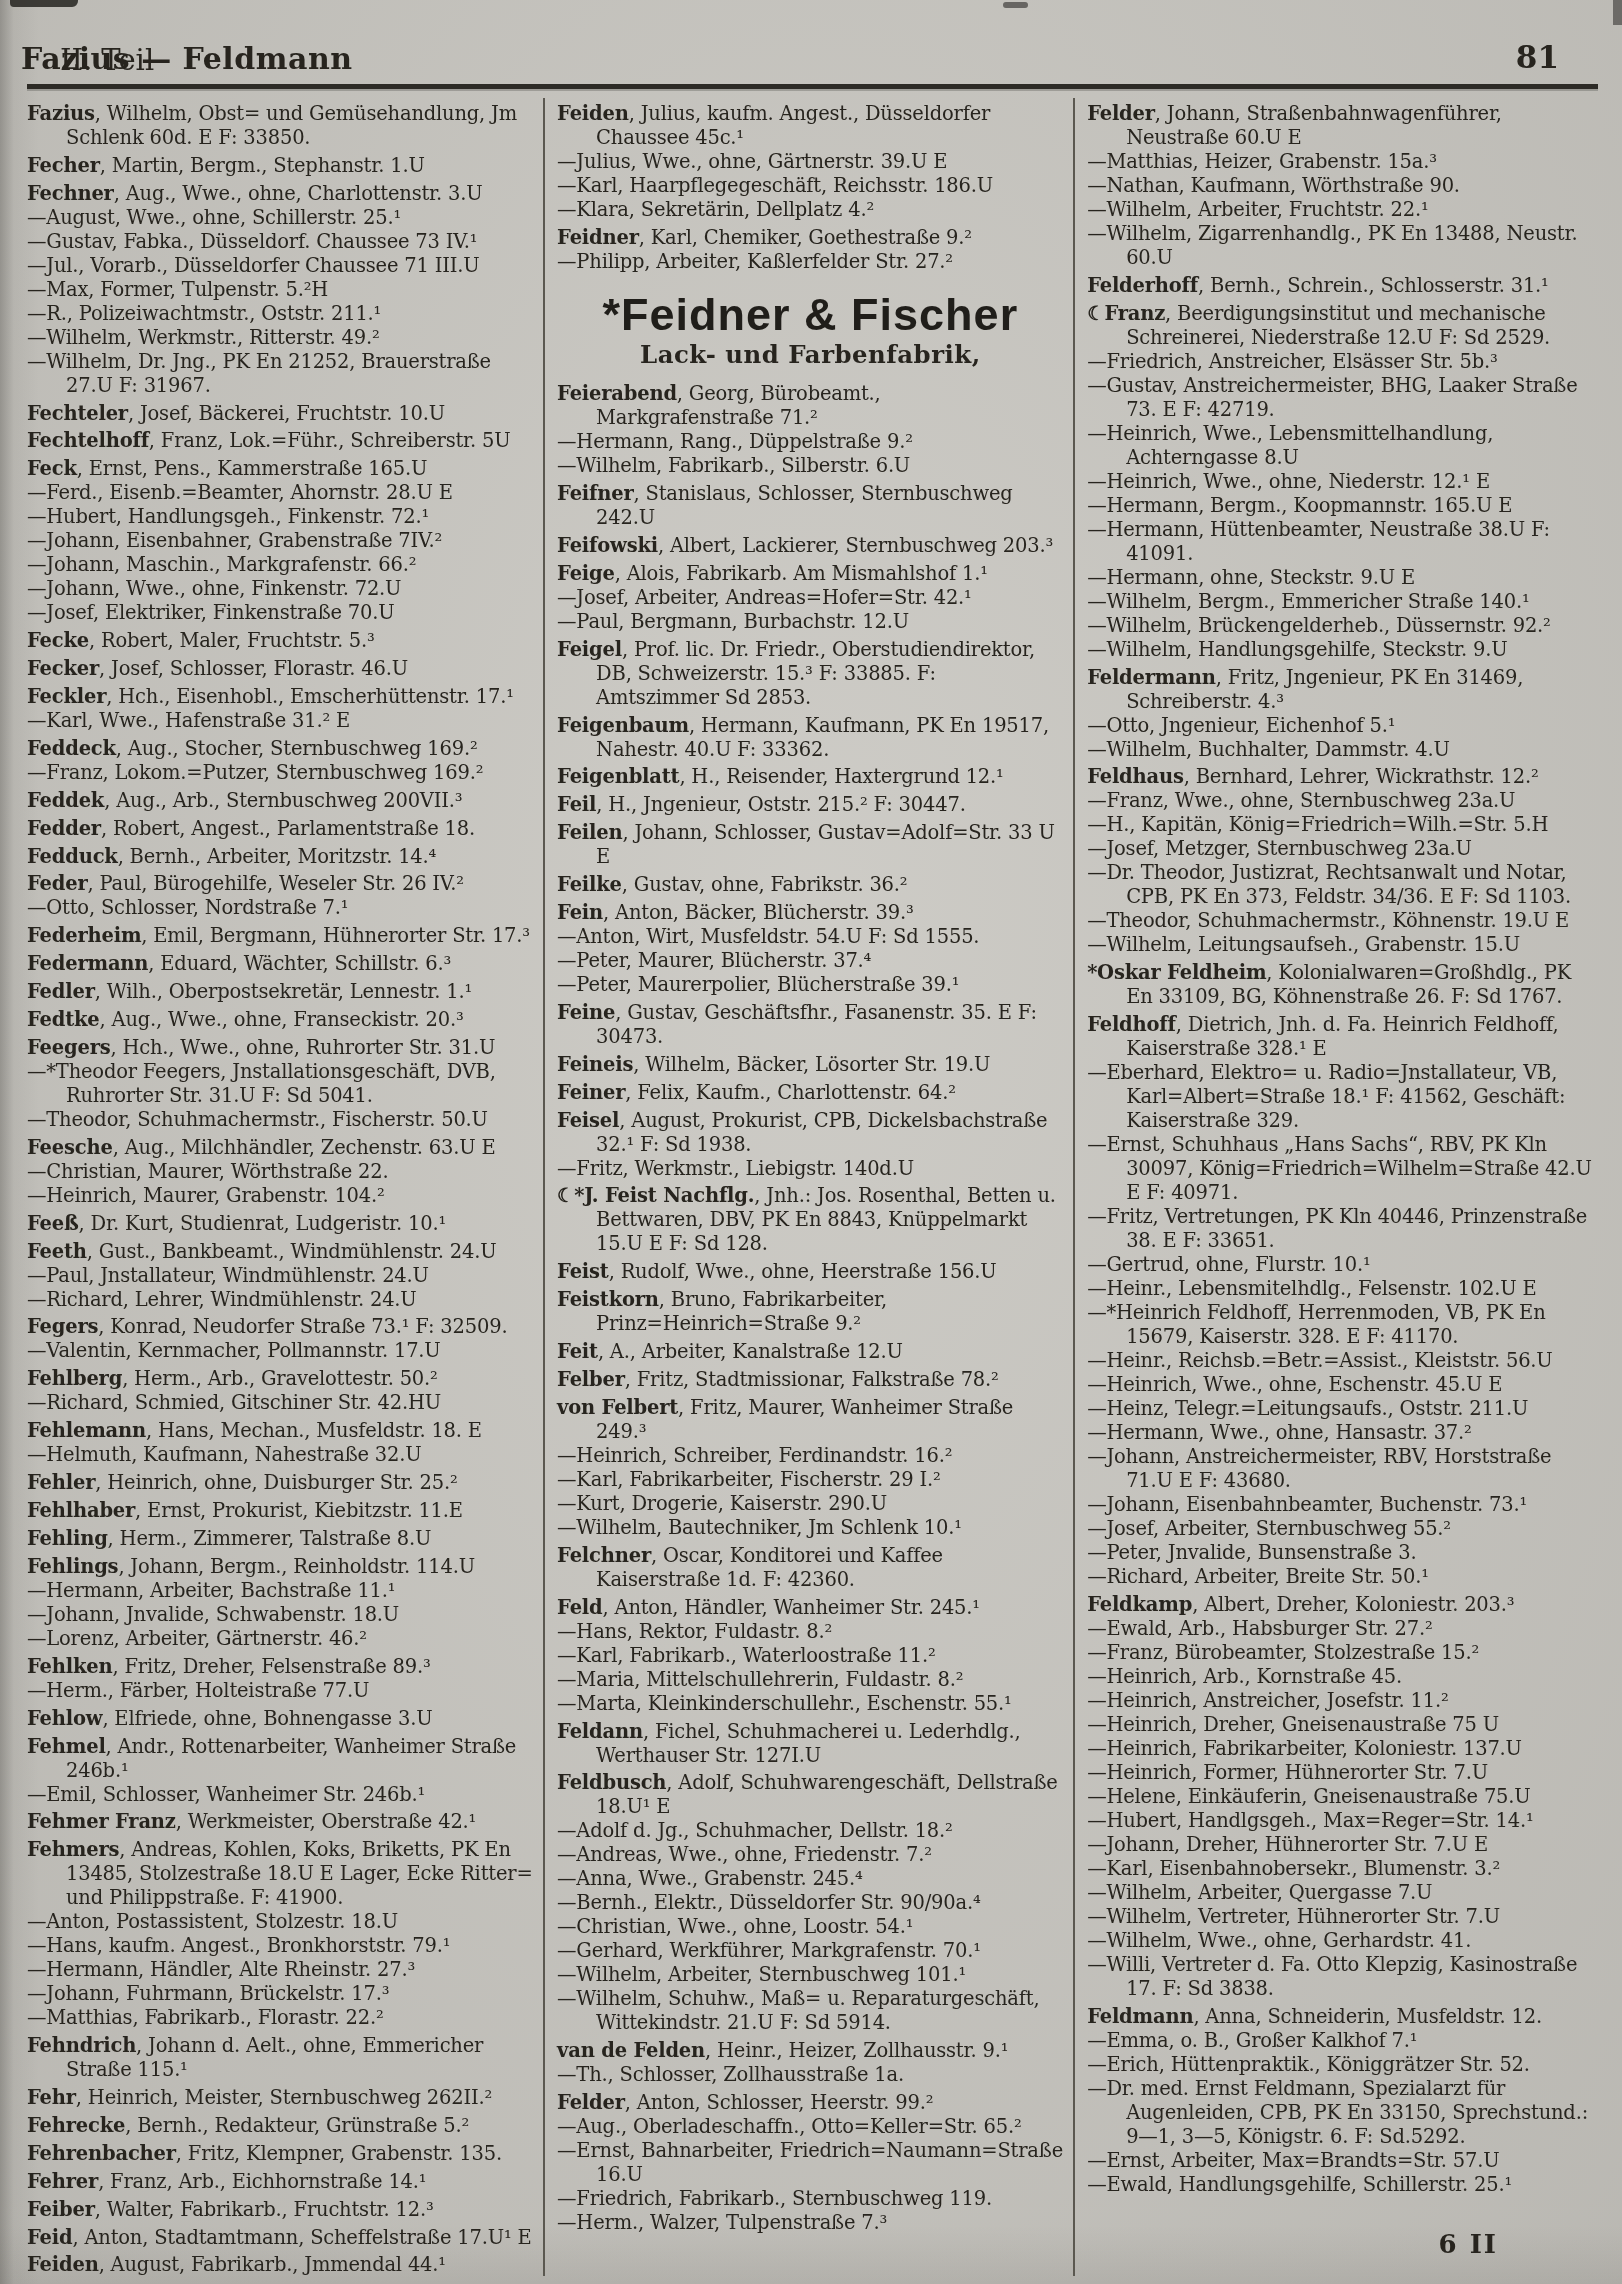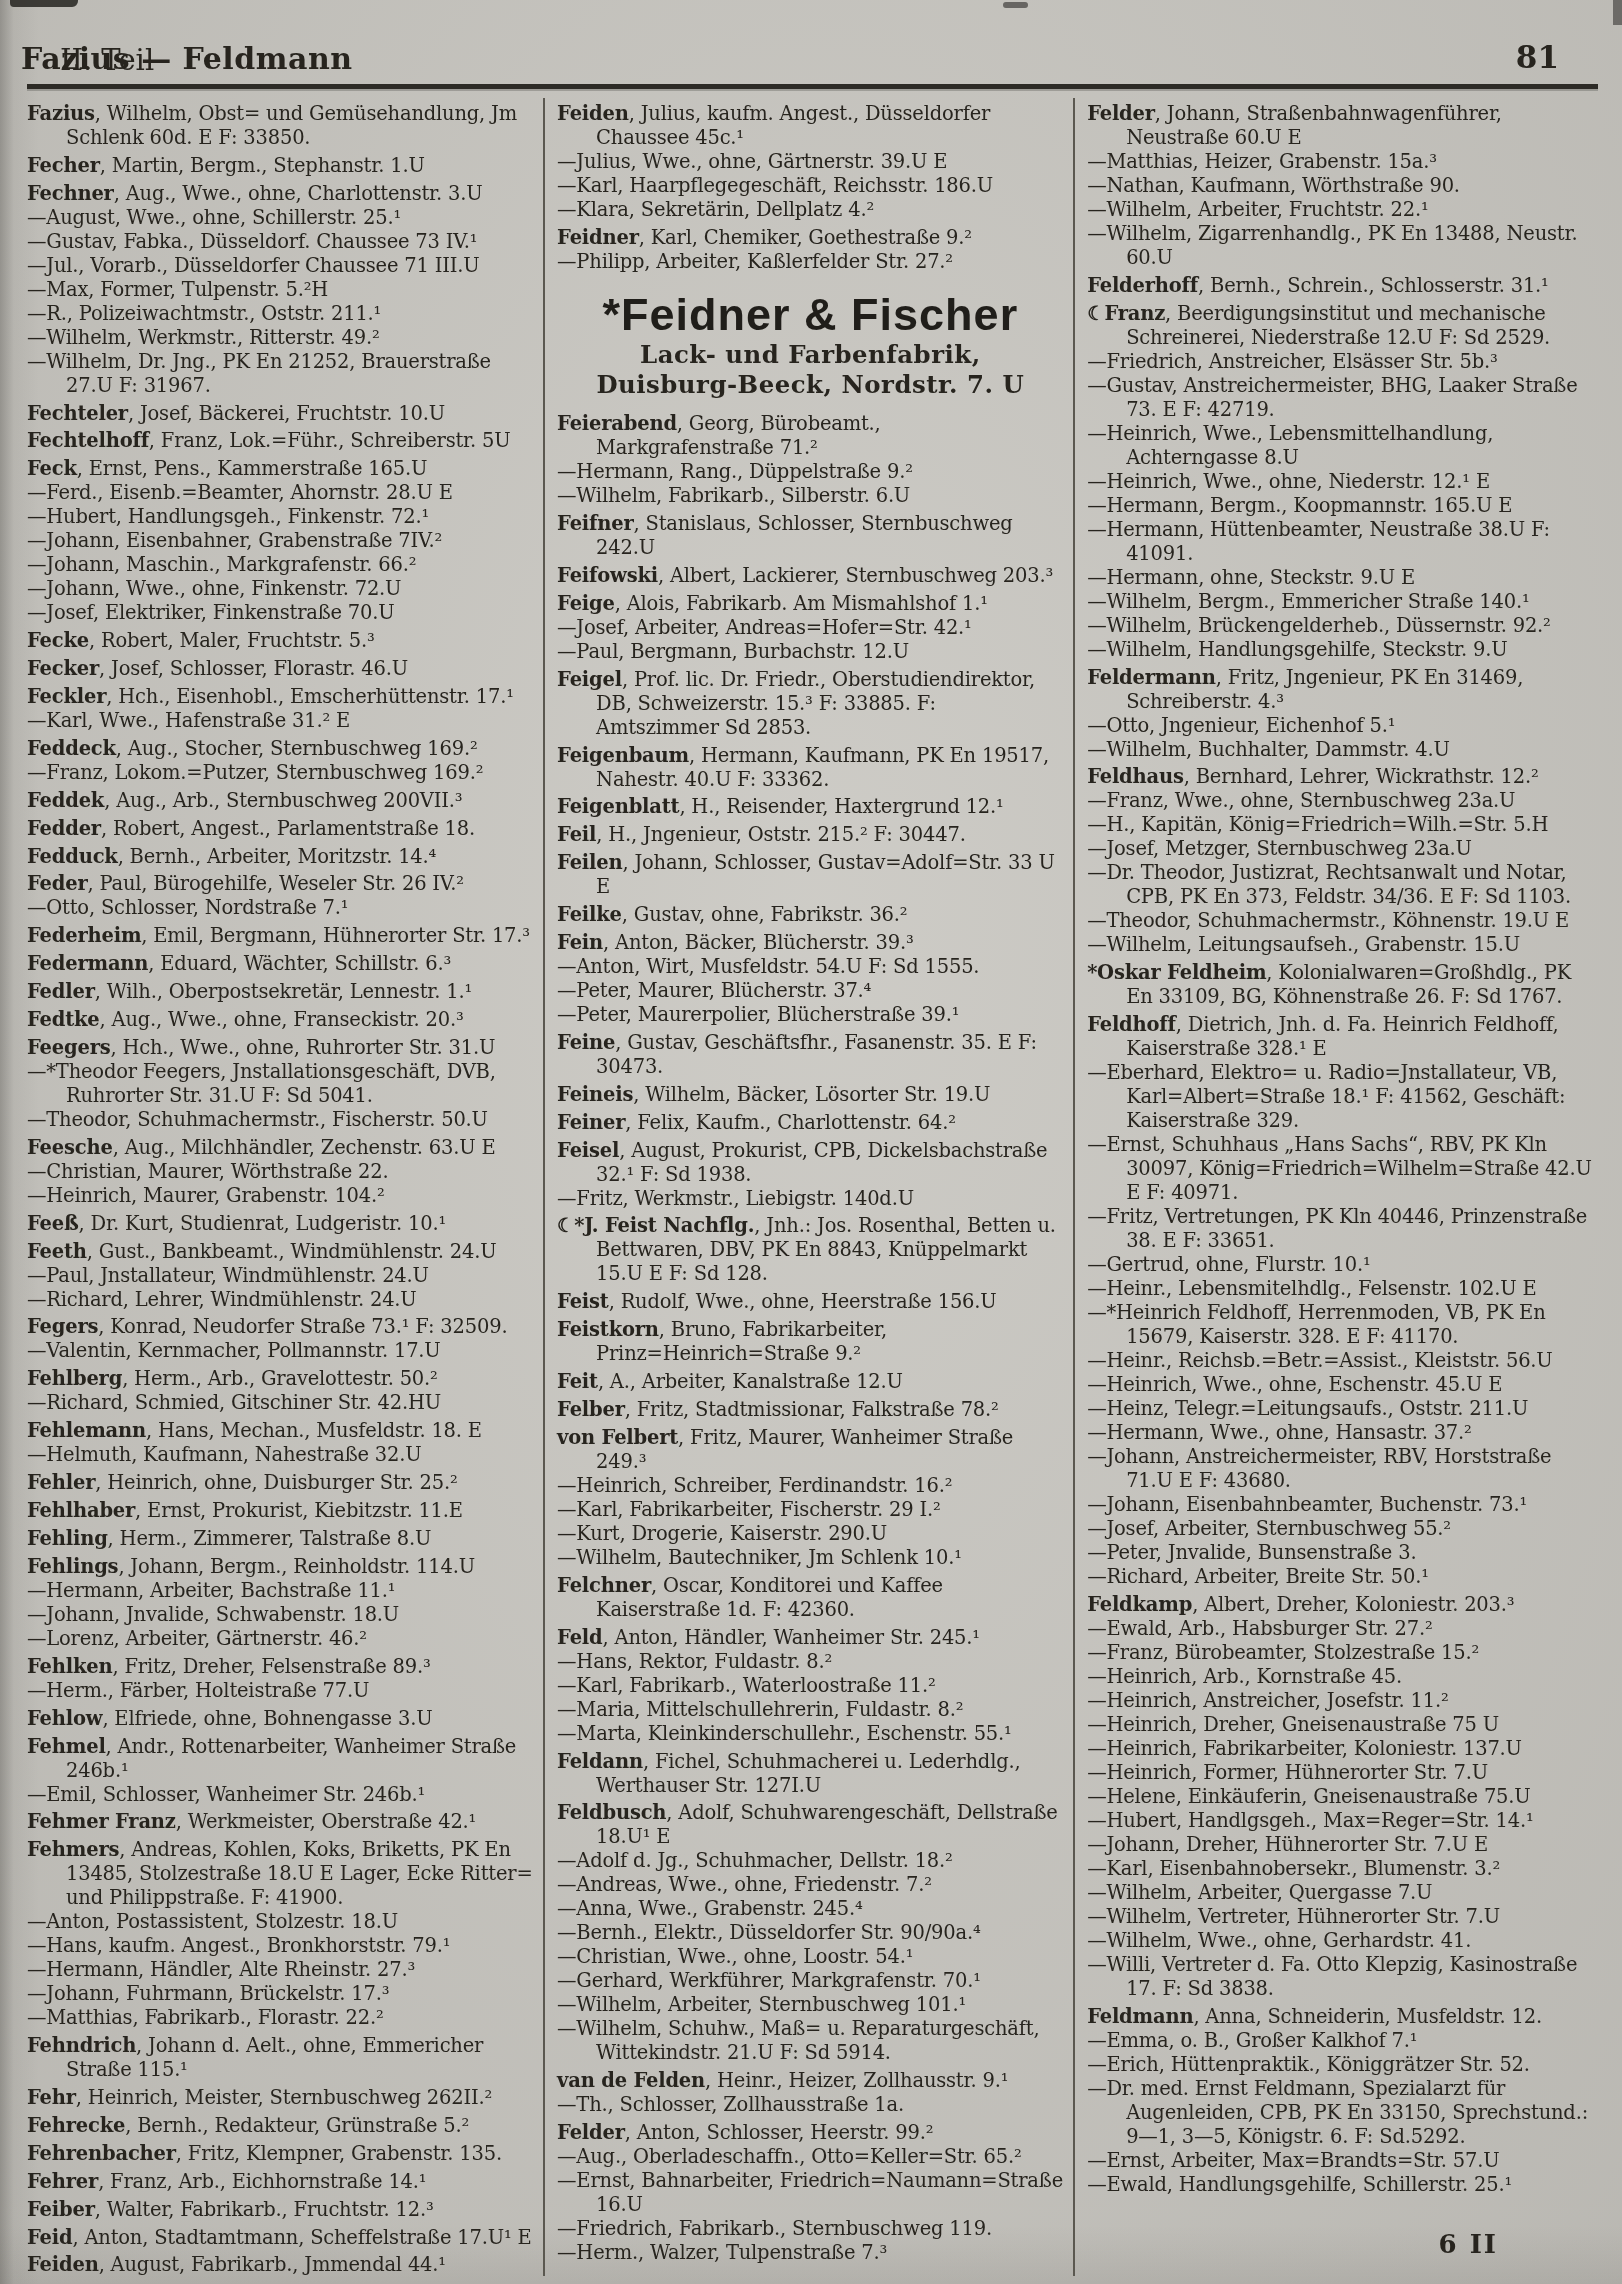--- a/index.html
+++ b/index.html
@@ -139,21 +139,20 @@
           <p class="entry head"><b>Feiden</b>, Julius, kaufm. Angest., Düsseldorfer Chaussee 45c.¹</p>
           <p class="entry sub">—Julius, Wwe., ohne, Gärtnerstr. 39.U E</p>
           <p class="entry sub">—Karl, Haarpflegegeschäft, Reichsstr. 186.U</p>
           <p class="entry sub">—Klara, Sekretärin, Dellplatz 4.²</p>
           <p class="entry head"><b>Feidner</b>, Karl, Chemiker, Goethestraße 9.²</p>
           <p class="entry sub">—Philipp, Arbeiter, Kaßlerfelder Str. 27.²</p>
         </div>
       <div class="ad">
         <div class="ad-name">*Feidner &amp; Fischer</div>
         <div class="ad-sub">Lack- und Farbenfabrik,</div>
-        <div class="ad-sub">Duisburg-Beeck, Nordstr. 7. U</div>
       </div>
       <div>
           <p class="entry head"><b>Feierabend</b>, Georg, Bürobeamt., Markgrafenstraße 71.²</p>
           <p class="entry sub">—Hermann, Rang., Düppelstraße 9.²</p>
           <p class="entry sub">—Wilhelm, Fabrikarb., Silberstr. 6.U</p>
           <p class="entry head"><b>Feifner</b>, Stanislaus, Schlosser, Sternbuschweg 242.U</p>
           <p class="entry head"><b>Feifowski</b>, Albert, Lackierer, Sternbuschweg 203.³</p>
           <p class="entry head"><b>Feige</b>, Alois, Fabrikarb. Am Mismahlshof 1.¹</p>
           <p class="entry sub">—Josef, Arbeiter, Andreas=Hofer=Str. 42.¹</p>
           <p class="entry sub">—Paul, Bergmann, Burbachstr. 12.U</p>

